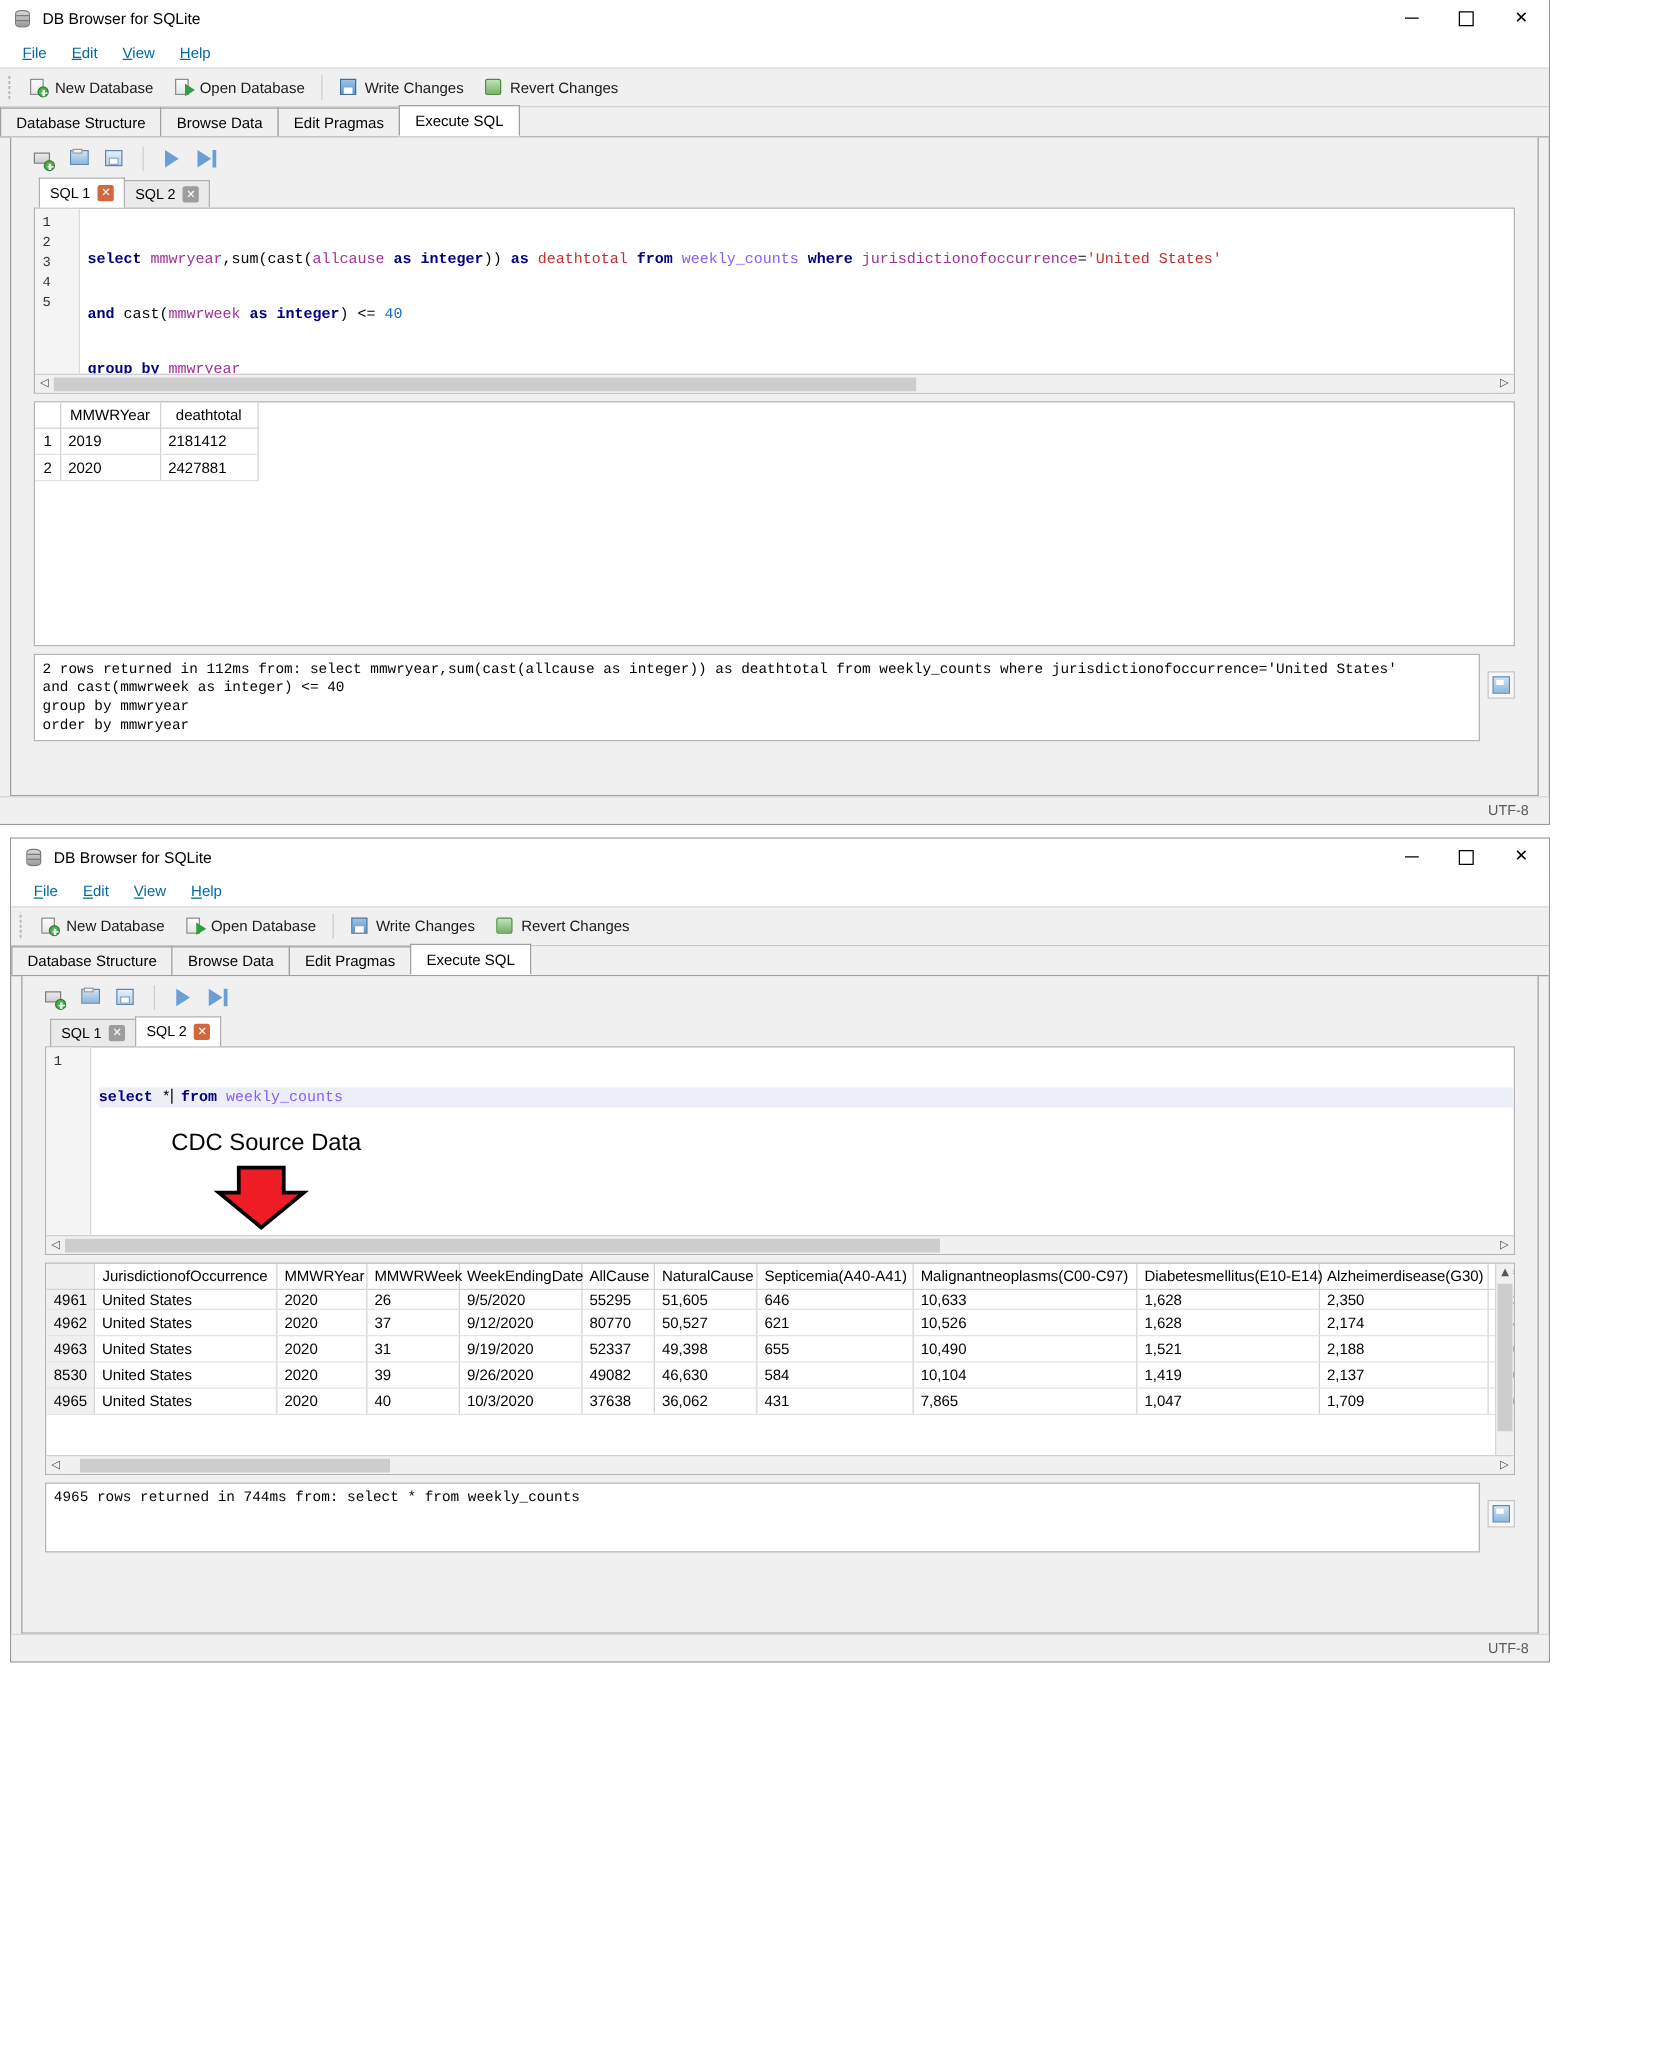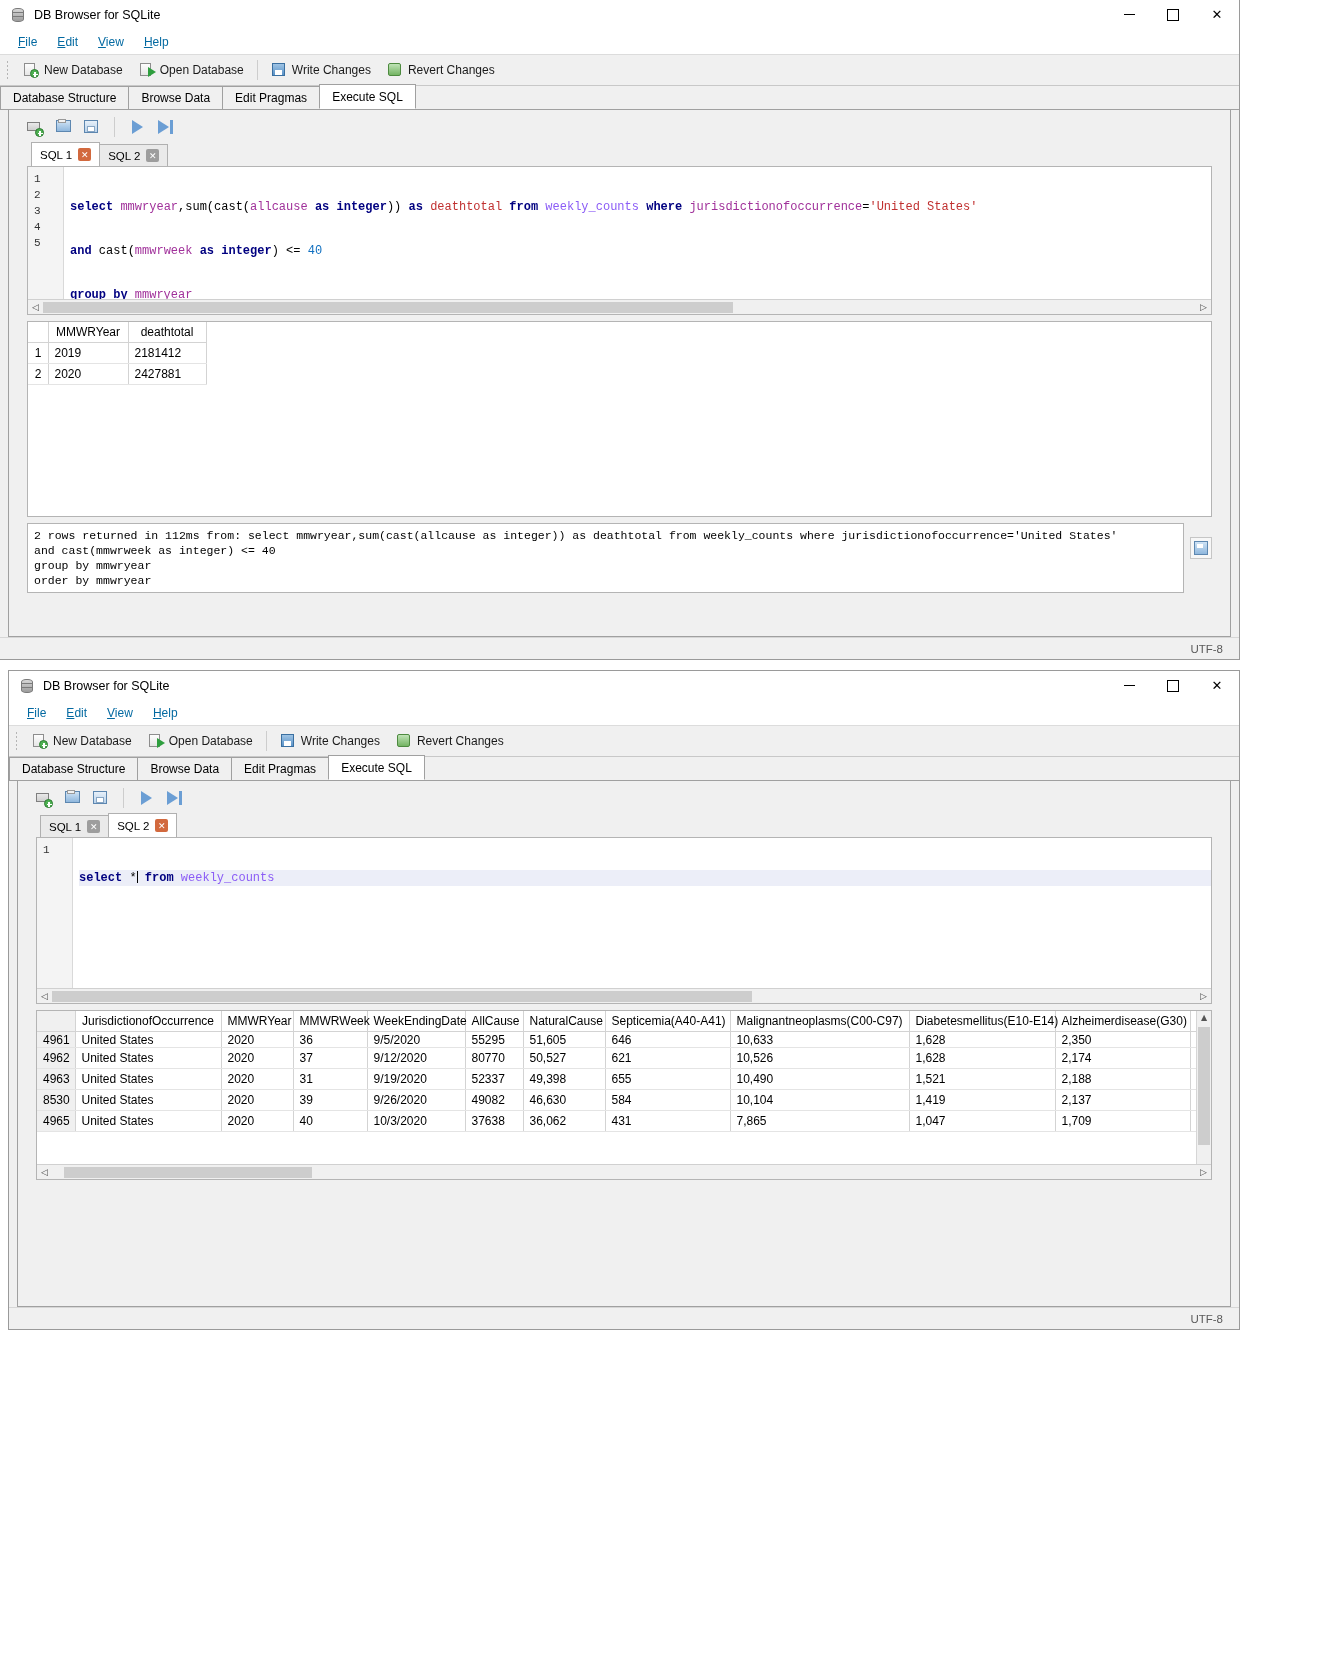--- a/index.html
+++ b/index.html
@@ -453,20 +453,26 @@
     <div class="editor-wrap" style="position:relative;">
       <div class="editor" style="height:150px;">
         <div class="gutter">
           <div>1</div>
         </div>
         <div class="code">
           <div class="hl-line"><span class="kw">select</span> <span class="fn">*</span><span class="caret"></span> <span class="kw">from</span> <span class="tbl">weekly_counts</span></div>
         </div>
       </div>
 
+      <div class="annot" style="left:100px; top:66px;">
+        <div class="annot-text">CDC Source Data</div>
+        <svg width="80" height="52" viewBox="0 0 80 52" style="display:block;margin:6px 0 0 32px;">
+          <polygon points="22,2 58,2 58,22 74,22 40,50 6,22 22,22" fill="#ee1c24" stroke="#000000" stroke-width="3" stroke-linejoin="miter"></polygon>
+        </svg>
+      </div>
 
       <div class="hscroll">
         <span class="hs-arrow">◁</span>
         <span class="hs-track">
           <span class="hs-thumb" style="left:0; width:700px;"></span>
         </span>
         <span class="hs-arrow">▷</span>
       </div>
     </div>
 
@@ -487,21 +493,21 @@
             <th style="width:146px;">Diabetesmellitus(E10-E14)</th>
             <th style="width:135px;">Alzheimerdisease(G30)</th>
             <th style="width:52px;">Influen</th>
           </tr>
         </thead>
         <tbody id="grid2-body">
               <tr style="height: 16px;">
                 <td class="rowhdr" style="background: rgb(240, 240, 240); padding-top: 0px; padding-bottom: 0px;">4961</td>
                 <td style="padding-top: 0px; padding-bottom: 0px;">United States</td>
                 <td style="padding-top: 0px; padding-bottom: 0px;">2020</td>
-                <td style="padding-top: 0px; padding-bottom: 0px;">36</td>
+                <td style="padding-top: 0px; padding-bottom: 0px;">26</td>
                 <td style="padding-top: 0px; padding-bottom: 0px;">9/5/2020</td>
                 <td style="padding-top: 0px; padding-bottom: 0px;">55295</td>
                 <td style="padding-top: 0px; padding-bottom: 0px;">51,605</td>
                 <td style="padding-top: 0px; padding-bottom: 0px;">646</td>
                 <td style="padding-top: 0px; padding-bottom: 0px;">10,633</td>
                 <td style="padding-top: 0px; padding-bottom: 0px;">1,628</td>
                 <td style="padding-top: 0px; padding-bottom: 0px;">2,350</td>
                 <td style="padding-top: 0px; padding-bottom: 0px;">663</td>
               </tr>
               <tr>
@@ -572,18 +578,24 @@
 
       <div class="hscroll" style="position:absolute;left:0;right:0;bottom:0;">
         <span class="hs-arrow">◁</span>
         <span class="hs-track">
           <span class="hs-thumb" style="left:12px; width:248px;"></span>
         </span>
         <span class="hs-arrow">▷</span>
       </div>
     </div>
 
+    <div class="msg-row">
+      <div class="msg" style="min-height:56px;">4965 rows returned in 744ms from: select * from weekly_counts</div>
+      <div class="export-btn">
+        <span class="export-ic"></span>
+      </div>
+    </div>
   </div>
 
   <div class="statusbar">
     <span>UTF-8</span>
   </div>
 </div>
 
 </body></html>

